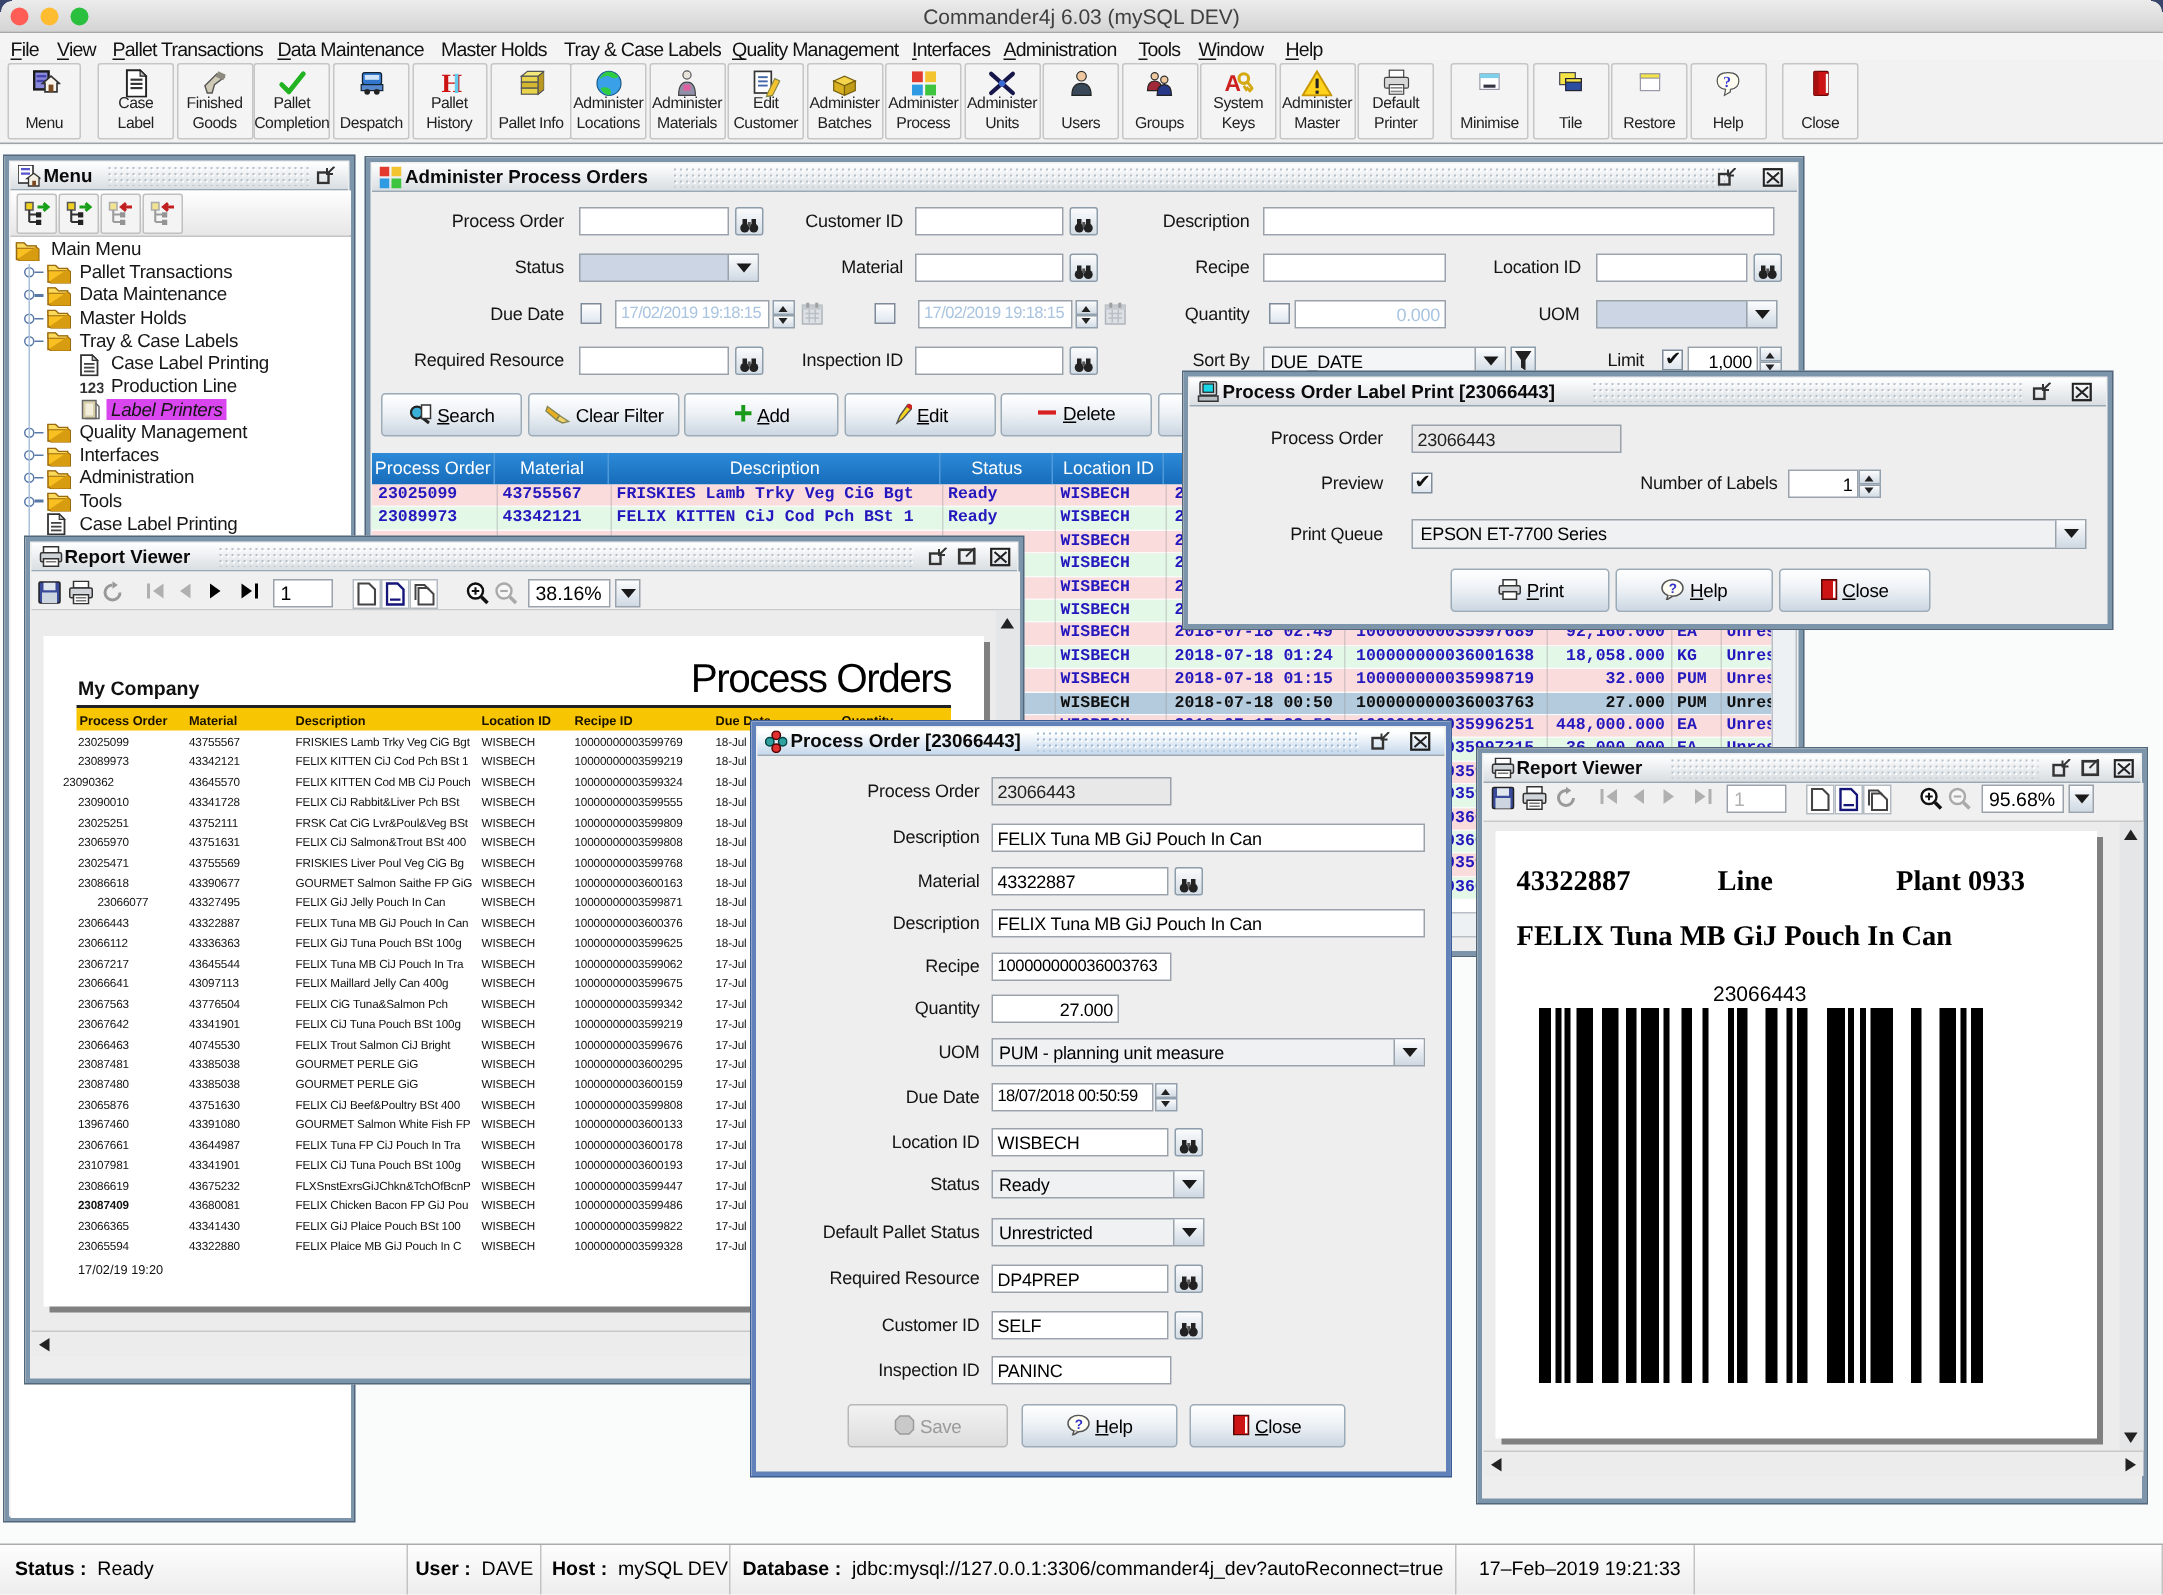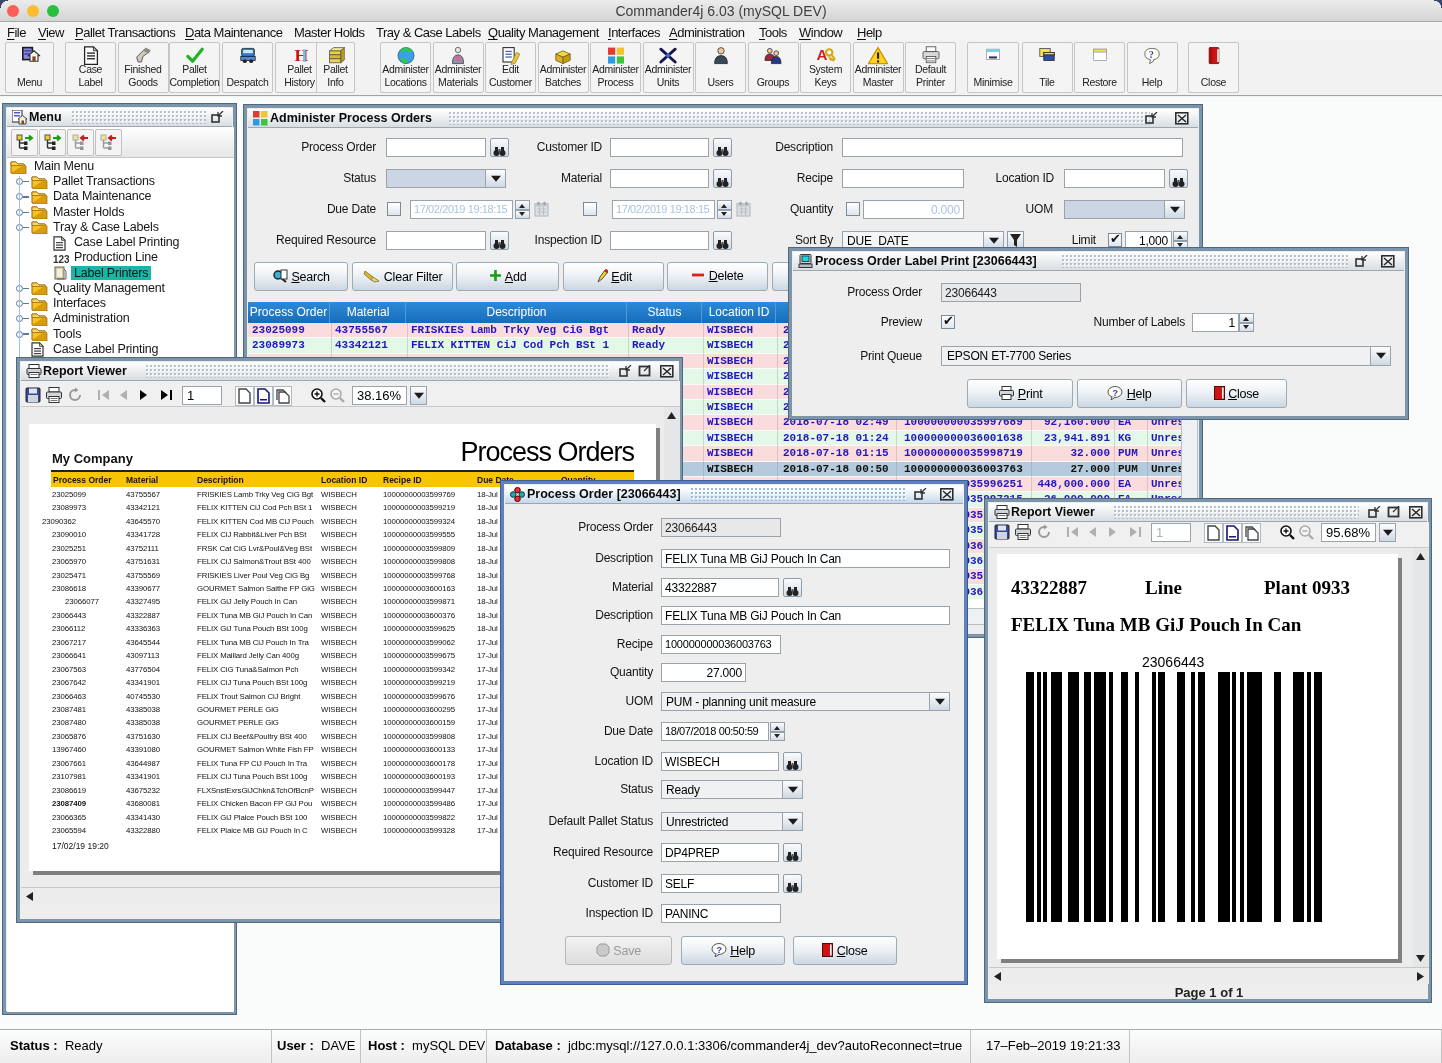--- a/index.html
+++ b/index.html
@@ -136,21 +136,21 @@
         </svg></div>
       <div class="lbl">Despatch</div>
     </div>
     <div class="tbtn abs" style="left:274.5px;width:50px">
       <div class="ic"><svg width="20" height="24" viewBox="0 0 20 24">
           <text x="3" y="19" font-family="Liberation Serif" font-size="22" font-weight="bold" fill="#cc1111">H</text>
           <rect x="14" y="4" width="3" height="16" fill="#66ccee"></rect>
         </svg></div>
       <div class="lbl">Pallet<br>History</div>
     </div>
-    <div class="tbtn abs" style="left:316px;width:39px">
+    <div class="tbtn abs" style="left:327px;width:54px">
       <div class="ic"><svg width="22" height="24" viewBox="0 0 22 24">
           <rect x="3" y="6" width="14" height="5" fill="#e8d44a" stroke="#555"></rect>
           <rect x="3" y="11" width="14" height="5" fill="#d4b830" stroke="#555"></rect>
           <rect x="3" y="16" width="14" height="5" fill="#e8d44a" stroke="#555"></rect>
           <path d="M3 6 L8 2 L22 2 L17 6 Z" fill="#f4e87a" stroke="#555"></path>
           <path d="M17 21 L17 6 L22 2 L22 17 Z" fill="#b89820" stroke="#555"></path>
         </svg></div>
       <div class="lbl">Pallet Info</div>
     </div>
     <div class="tbtn abs" style="left:380px;width:51px">
@@ -396,21 +396,21 @@
       <div class="treerow" style="left:64px;top:77.15px;padding:0 3px;">Case Label Printing</div>
       <div class="abs" style="left:46px;top:92.88px;"><svg width="16" height="12" viewBox="0 0 16 12">
           <text x="0" y="10" font-size="10" font-weight="bold" fill="#333" font-family="Liberation Sans">123</text>
         </svg></div>
       <div class="treerow" style="left:64px;top:92.38px;padding:0 3px;">Production Line</div>
       <div class="abs" style="left:46px;top:108.11000000000001px;"><svg width="14" height="14" viewBox="0 0 14 14">
           <rect x="2" y="1" width="9" height="12" fill="#d8cfa8" stroke="#666"></rect>
           <rect x="4" y="3" width="5" height="8" fill="#f4eedd"></rect>
           <path d="M11 3 L13 5 L13 13 L4 13" fill="none" stroke="#666"></path>
         </svg></div>
-      <div class="treerow" style="left:64px;top:107.61000000000001px;background:#14b8a6;padding:0 3px;">Label Printers</div>
+      <div class="treerow" style="left:64px;top:107.61000000000001px;background:#d946ef;padding:0 3px;font-style:italic;">Label Printers</div>
       <div class="abs" style="left:9px;top:126.84000000000003px;width:7px;height:7px;border:1.5px solid #5878a8;border-radius:50%;"></div>
       <div class="abs" style="left:16px;top:129.74000000000004px;width:6px;height:1.2px;background:#5878a8;"></div>
       <div class="abs" style="left:24px;top:123.34000000000003px;"><svg width="17" height="14" viewBox="0 0 17 14">
           <path d="M1 4 L1 13 L14 13 L14 4 L8 4 L6 2 L1 2 Z" fill="#f8c020" stroke="#9a6a10" stroke-width="1"></path>
           <path d="M1 5.5 L14 5.5 L14 4 L8 4 L6 2 L1 2Z" fill="#fbd95a" stroke="#9a6a10" stroke-width="0.8"></path>
           <path d="M14 4.5 L16 6 L16 14 L3 14 L1.5 12.8" fill="#d89c10" stroke="#9a6a10" stroke-width="0.7"></path>
         </svg></div>
       <div class="treerow" style="left:43px;top:122.84000000000003px;padding:0 3px;">Quality Management</div>
       <div class="abs" style="left:9px;top:142.07px;width:7px;height:7px;border:1.5px solid #5878a8;border-radius:50%;"></div>
       <div class="abs" style="left:16px;top:144.97px;width:6px;height:1.2px;background:#5878a8;"></div>
@@ -668,21 +668,21 @@
       <span style="left:535px;">2018-07-18 02:49</span>
       <span style="left:656px;">100000000035997689</span>
       <span style="left:783px;width:79px;text-align:right;display:inline-block;">92,160.000</span>
       <span style="left:870px;">EA</span>
       <span style="left:903px;">Unrestricted</span>
     </div>
     <div class="trow" style="left:4px;top:325.8px;width:933px;height:15.4px;background:#e4f8e8;color:#2417bd;box-shadow:inset 0 -1px 0 #fafafa;">
       <span style="left:459px;">WISBECH</span>
       <span style="left:535px;">2018-07-18 01:24</span>
       <span style="left:656px;">100000000036001638</span>
-      <span style="left:783px;width:79px;text-align:right;display:inline-block;">23,941.891</span>
+      <span style="left:783px;width:79px;text-align:right;display:inline-block;">18,058.000</span>
       <span style="left:870px;">KG</span>
       <span style="left:903px;">Unrestricted</span>
     </div>
     <div class="trow" style="left:4px;top:341.2px;width:933px;height:15.4px;background:#fbdcdc;color:#2417bd;box-shadow:inset 0 -1px 0 #fafafa;">
       <span style="left:459px;">WISBECH</span>
       <span style="left:535px;">2018-07-18 01:15</span>
       <span style="left:656px;">100000000035998719</span>
       <span style="left:783px;width:79px;text-align:right;display:inline-block;">32.000</span>
       <span style="left:870px;">PUM</span>
       <span style="left:903px;">Unrestricted</span>
@@ -1366,21 +1366,20 @@
       </svg>
     </div>
     <div class="abs" style="left:4px;top:468px;width:440px;height:17px;background:#ececec;border-top:1px solid #c8c8c8;">
       <svg width="14" height="15" style="position:absolute;left:2px;top:1px">
         <path d="M3 7.5 L10 3 L10 12Z" fill="#222"></path>
       </svg>
       <svg width="14" height="15" style="position:absolute;right:2px;top:1px">
         <path d="M11 7.5 L4 3 L4 12Z" fill="#222"></path>
       </svg>
     </div>
-    <div class="rvstatus" style="left:4px;top:486px;width:440px;">Page 1 of 1</div>
     <div class="abs" style="left:12px;top:55px;width:401px;height:405px;overflow:hidden;font-family:'Liberation Serif',serif;">
       <div class="abs" style="left:14px;top:23px;font-size:19px;font-weight:bold;color:#000;">43322887</div>
       <div class="abs" style="left:148px;top:23px;font-size:19px;font-weight:bold;color:#000;">Line</div>
       <div class="abs" style="left:267px;top:23px;font-size:19px;font-weight:bold;color:#000;">Plant 0933</div>
       <div class="abs" style="left:14px;top:60px;font-size:19px;font-weight:bold;color:#000;">FELIX Tuna MB GiJ Pouch In Can</div>
       <div class="abs" style="left:145px;top:100px;font-size:14px;font-family:'Liberation Sans';color:#000;">23066443</div>
       <div class="abs" style="left:29px;top:118px;"><svg width="296" height="250">
           <rect x="0" y="0" width="8" height="250" fill="#000"></rect>
           <rect x="11" y="0" width="4" height="250" fill="#000"></rect>
           <rect x="17" y="0" width="4" height="250" fill="#000"></rect>

